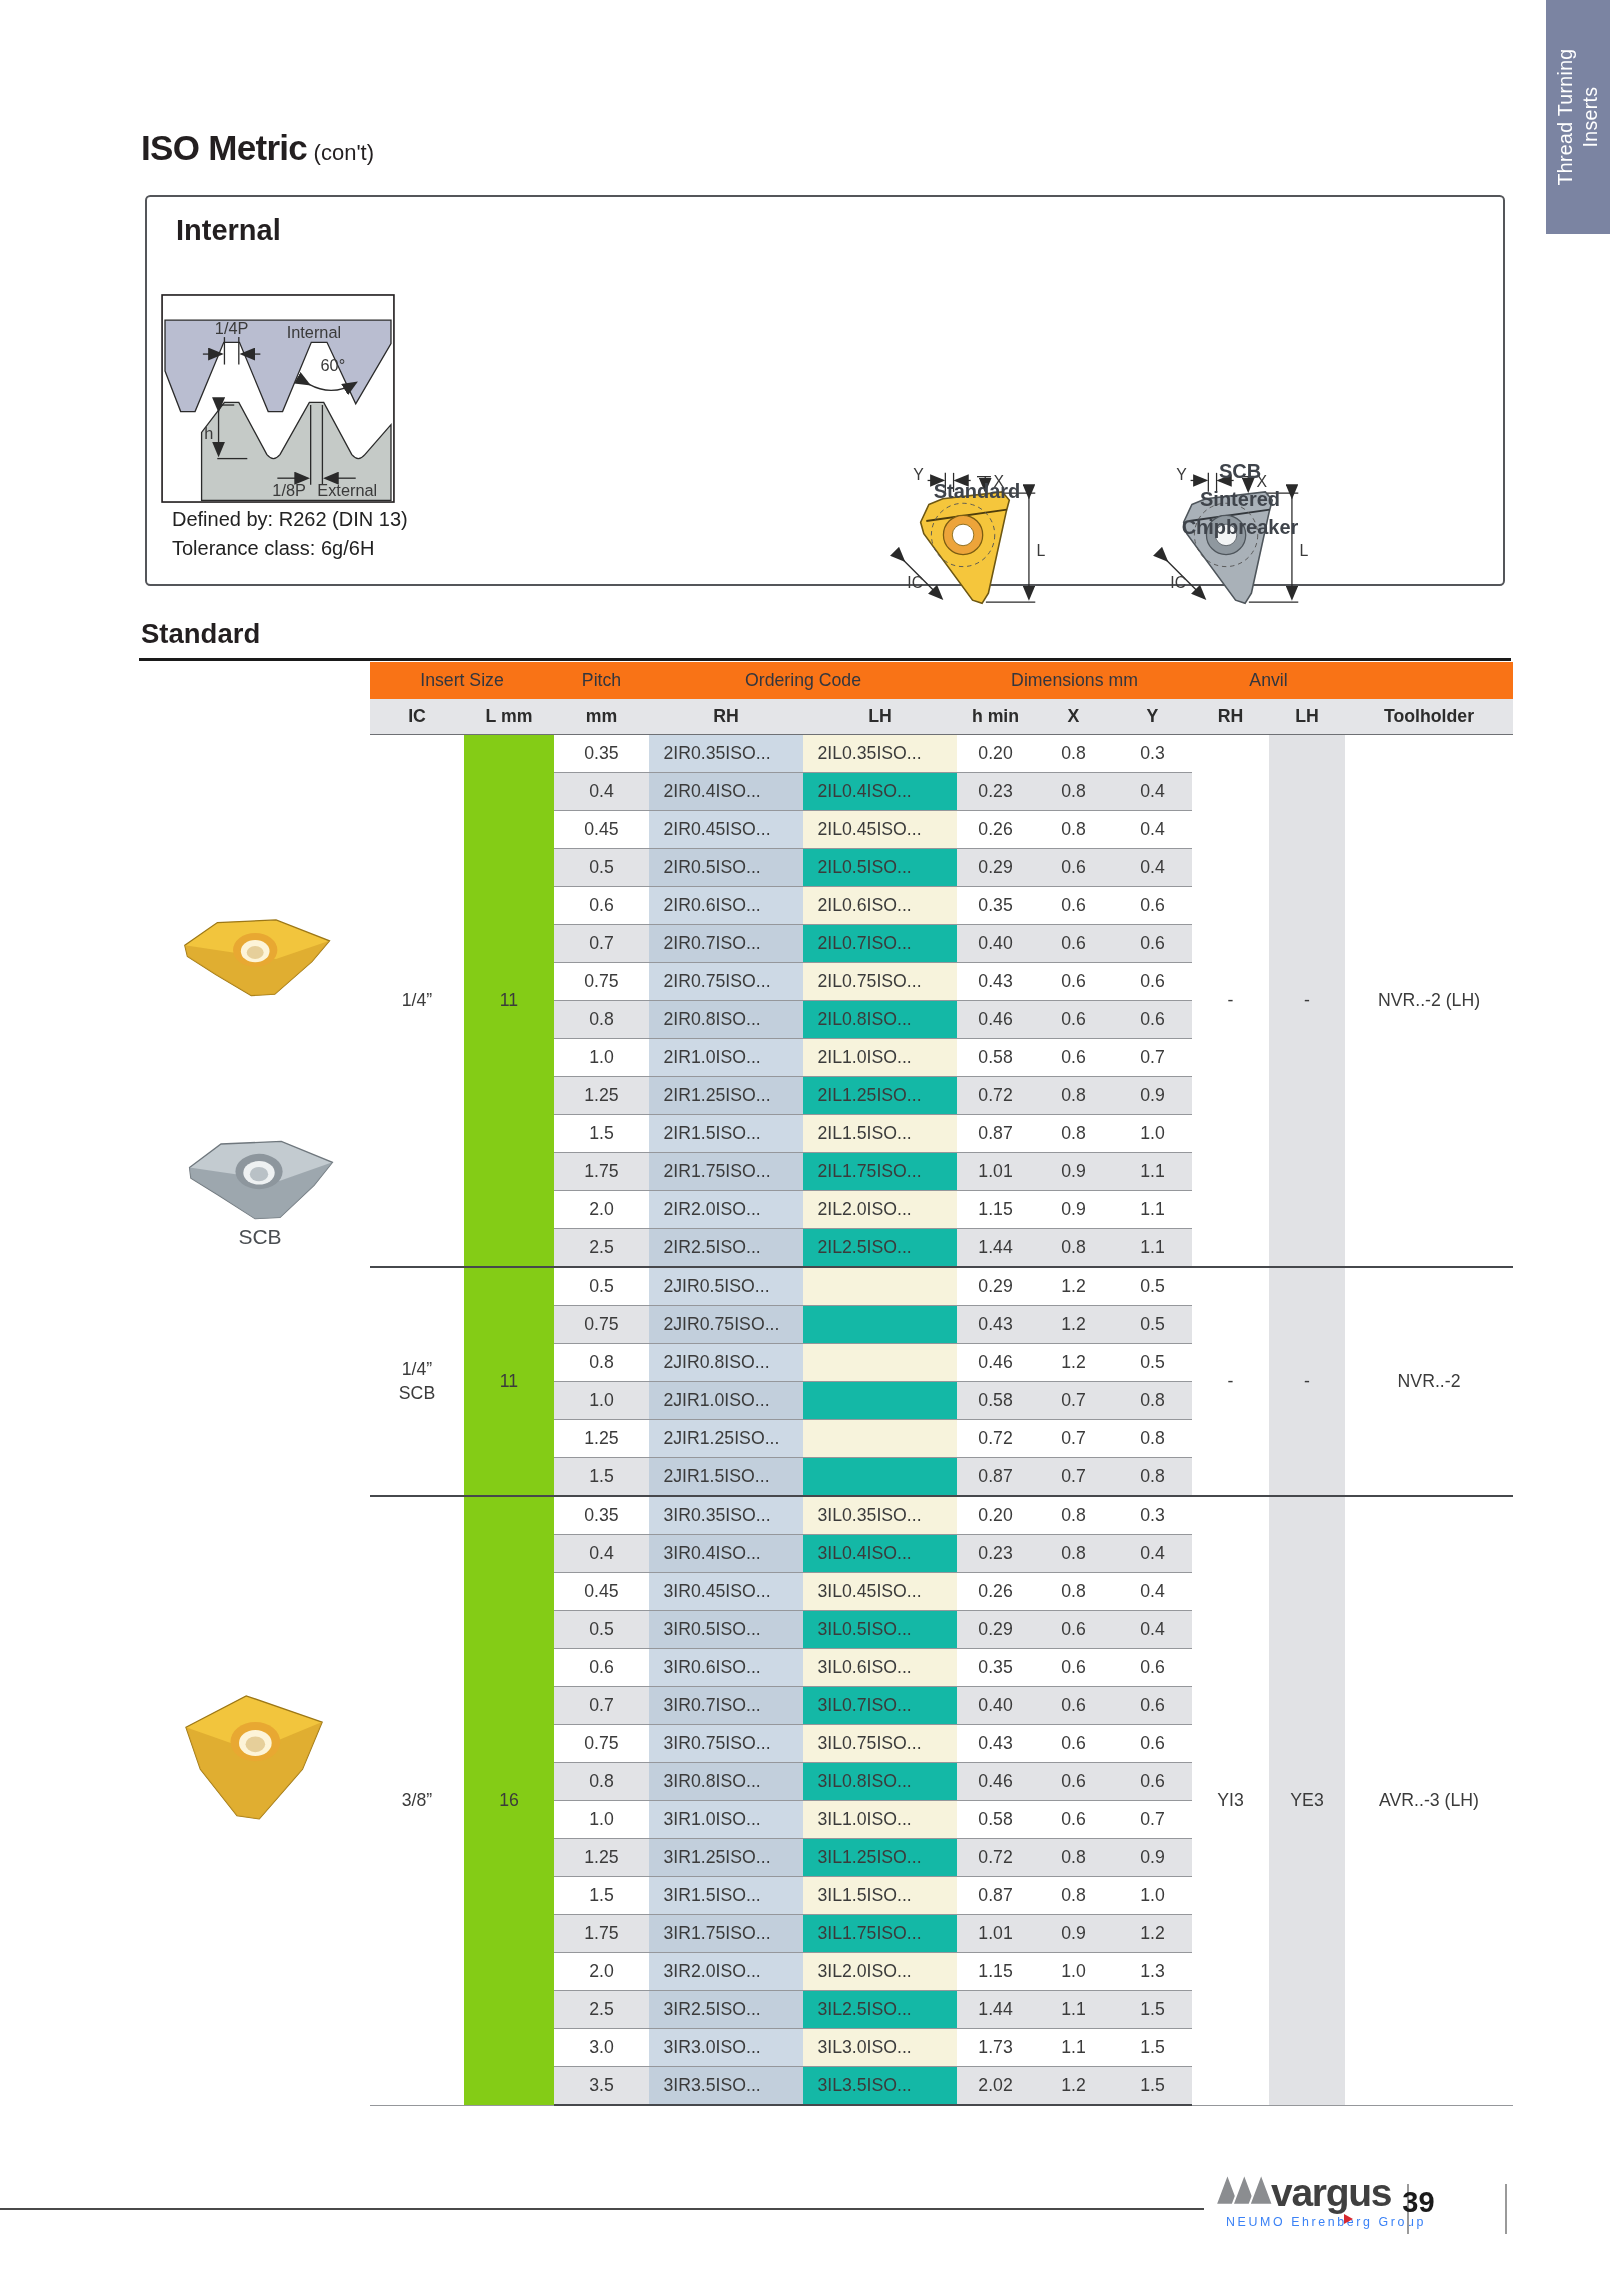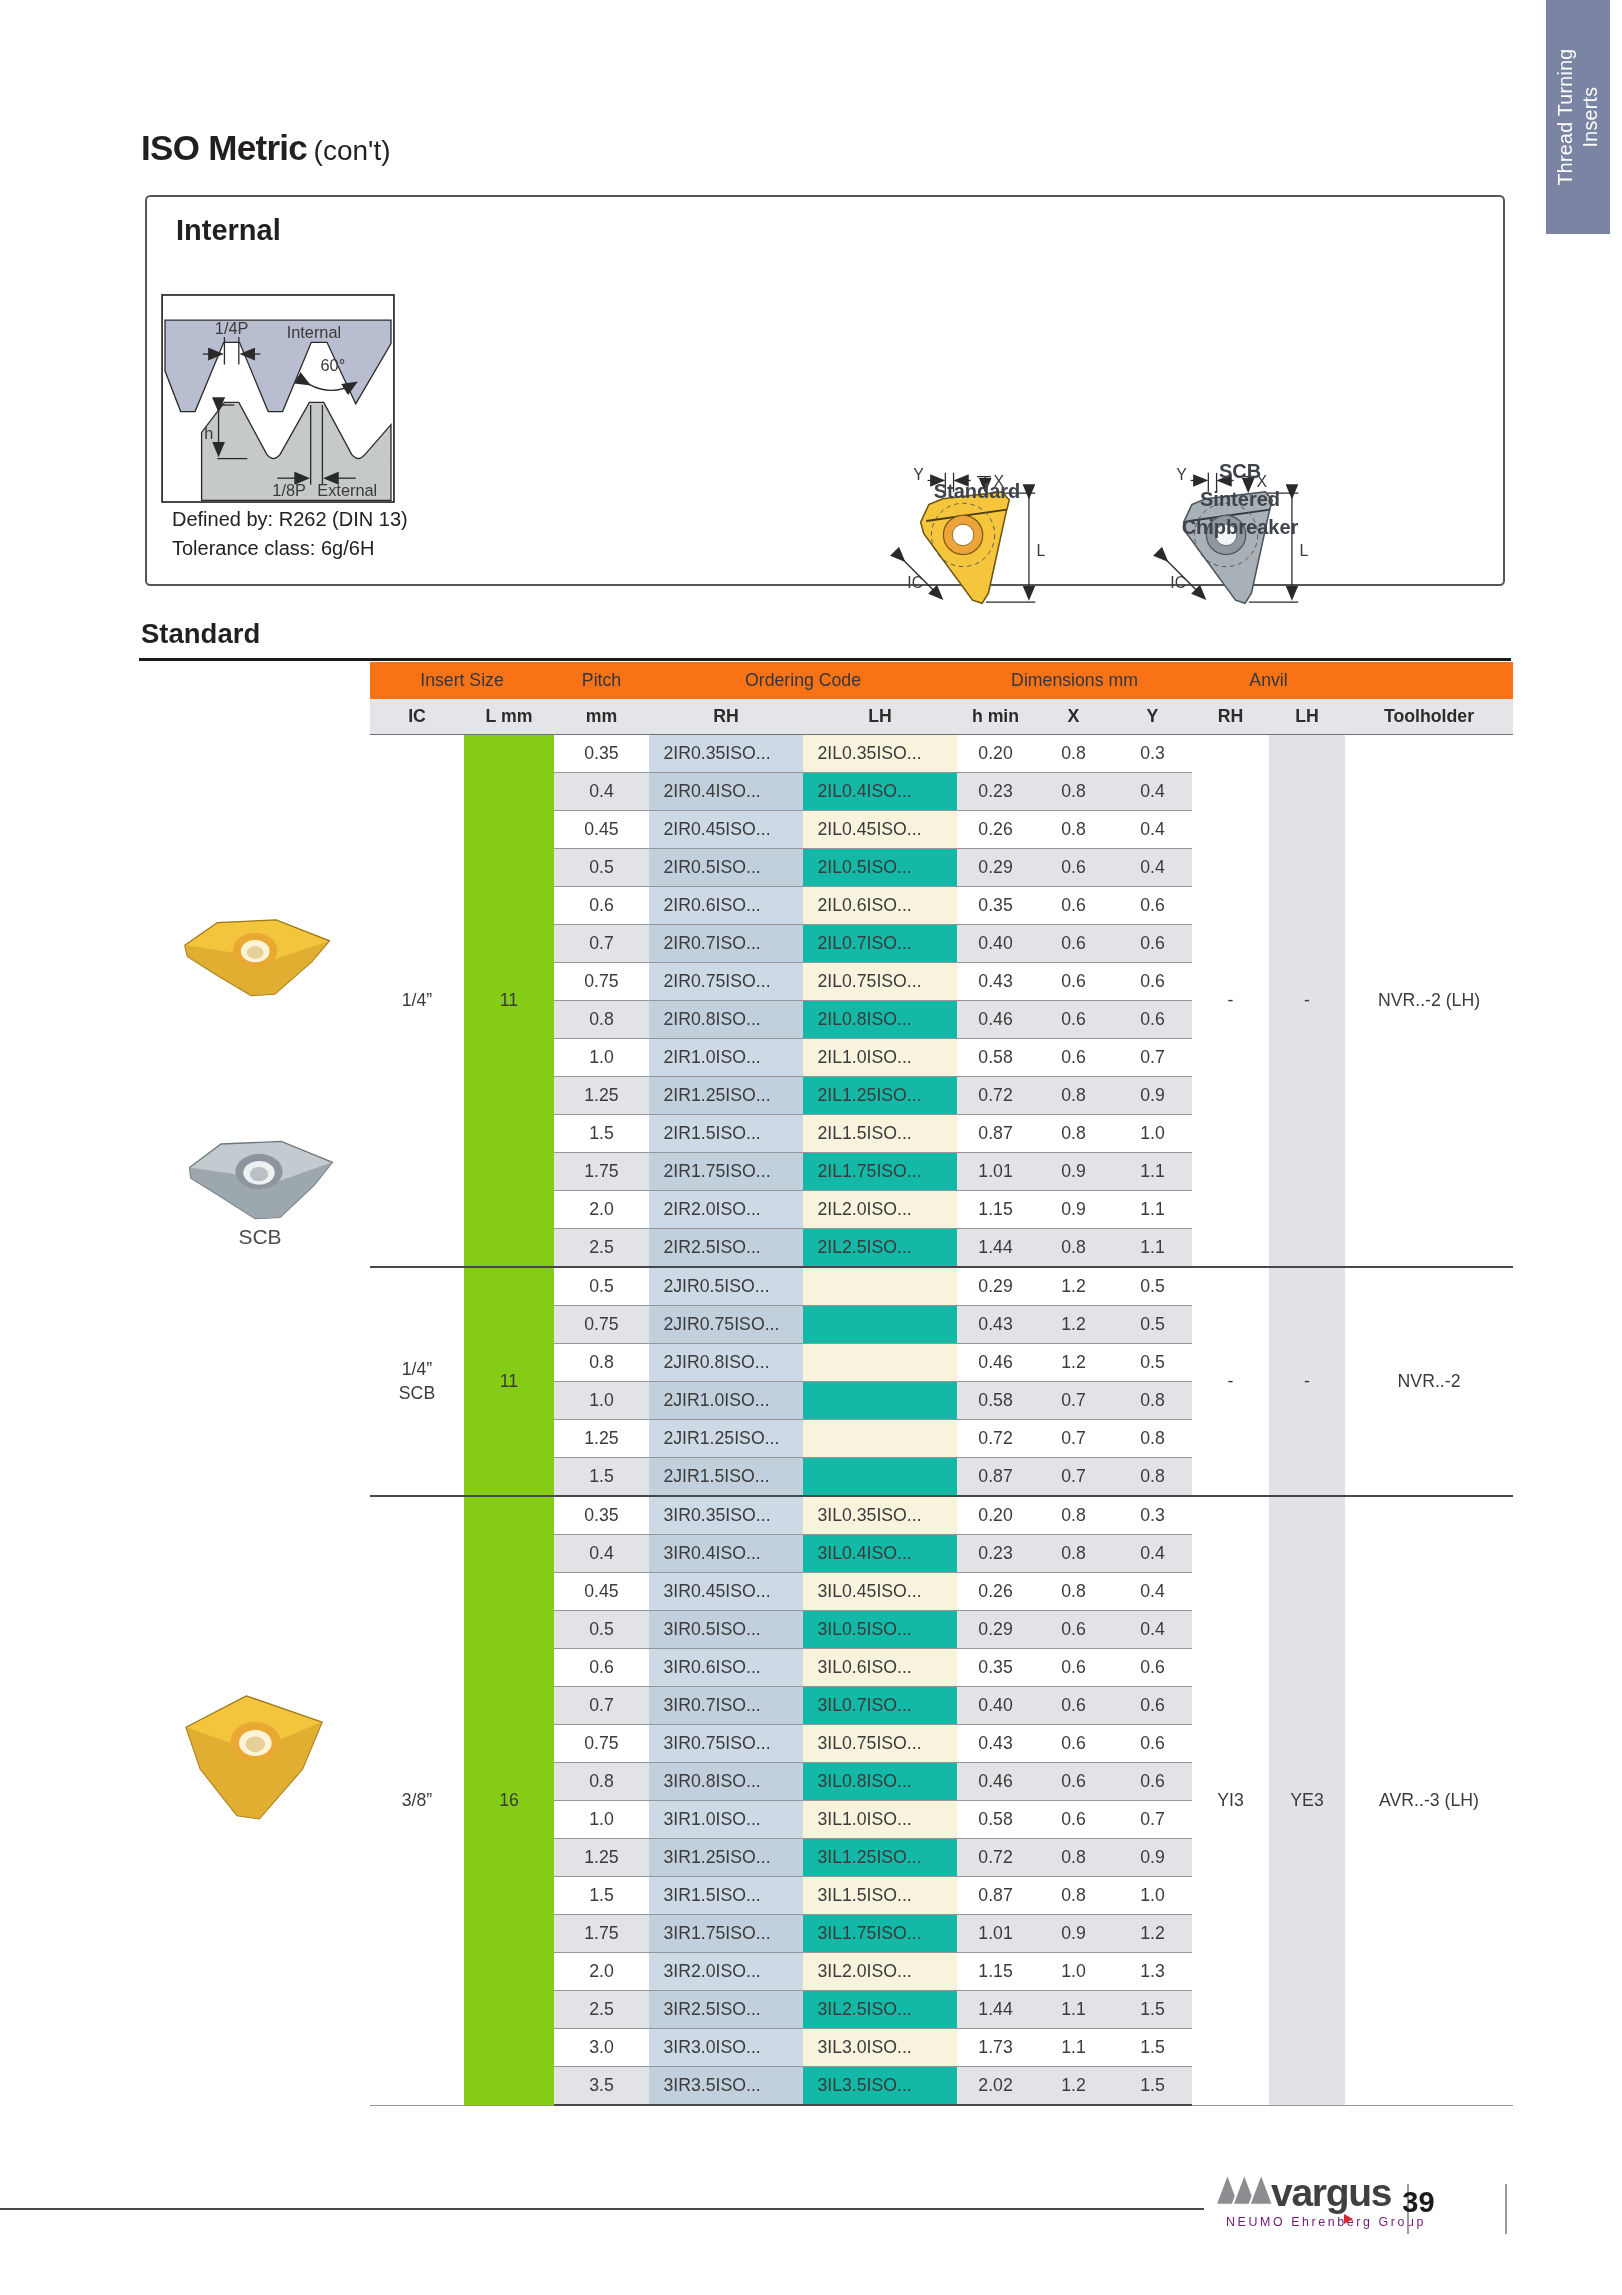--- a/index.html
+++ b/index.html
@@ -13,21 +13,21 @@
   #side-tab{left:1546px;top:0;width:64px;height:234px;background:#7b84a2;}
   #side-tab .tab-text{
     position:absolute;left:50%;top:50%;width:236px;
     transform:translate(-50%,-50%) rotate(-90deg);
     color:#ffffff;font-size:19.6px;line-height:25px;text-align:center;letter-spacing:0.3px;
   }
 
   
   #page-title{left:141px;top:128px;white-space:nowrap;color:#231f20;}
   #page-title .big{font-size:35px;font-weight:800;letter-spacing:-0.7px;}
-  #page-title .small{font-size:28px;font-weight:400;margin-left:6.5px;}
+  #page-title .small{font-size:22px;font-weight:400;margin-left:6.5px;}
 
   
   #internal-box{left:145px;top:195px;width:1356px;height:387px;border:2px solid #54565a;border-radius:5.2px;background:#fff;}
   #internal-title{left:29px;top:17px;font-size:29px;font-weight:600;color:#231f20;}
   #defined-by{left:25px;top:308px;font-size:20px;color:#222;line-height:29px;}
   #thread-diagram{left:13.7px;top:97px;}
   .diag-label{fill:#3a3a3a;font-size:25px;font-family:"Liberation Sans",sans-serif;}
   .diag-stroke{stroke:#2a2a2a;stroke-width:2;fill:none;}
 
   .insert-diagram{top:267px;width:196px;height:190px;}
@@ -65,21 +65,21 @@
   
   #photo1{left:178px;top:916px;}
   #photo2{left:183px;top:1136px;}
   #scb-label{left:183px;top:1225px;width:154px;text-align:center;font-size:21px;color:#4a4e52;}
   #photo3{left:174px;top:1688px;}
 
   
   #footer-rule{left:0;top:2208px;width:1204px;height:2px;background:#4a4a4a;}
   #brand{left:1213px;top:2171px;width:196px;}
   #brand-word{position:absolute;left:58px;top:0px;font-size:39px;font-weight:800;letter-spacing:-1.3px;color:#404040;}
-  #brand-sub{position:absolute;left:13px;top:44px;font-size:12.4px;letter-spacing:2.6px;color:#701a75;white-space:nowrap;}
+  #brand-sub{position:absolute;left:13px;top:44px;font-size:12.4px;letter-spacing:2.6px;color:#3b82f6;white-space:nowrap;}
   .vbar{width:2px;height:50px;background:#9a9a9a;}
   #vbar1{left:1407px;top:2184px;}
   #vbar2{left:1505px;top:2184px;}
   #page-num{left:1376px;top:2186px;width:85px;text-align:center;font-size:29px;font-weight:700;color:#1a1a1a;}
   #brand-mark{position:absolute;left:131px;top:43px;width:0;height:0;border-left:9.2px solid #d7282f;border-top:5.9px solid transparent;border-bottom:5.9px solid transparent;}
 </style>
 </head>
 <body>
 
 <div id="side-tab" class="abs">

